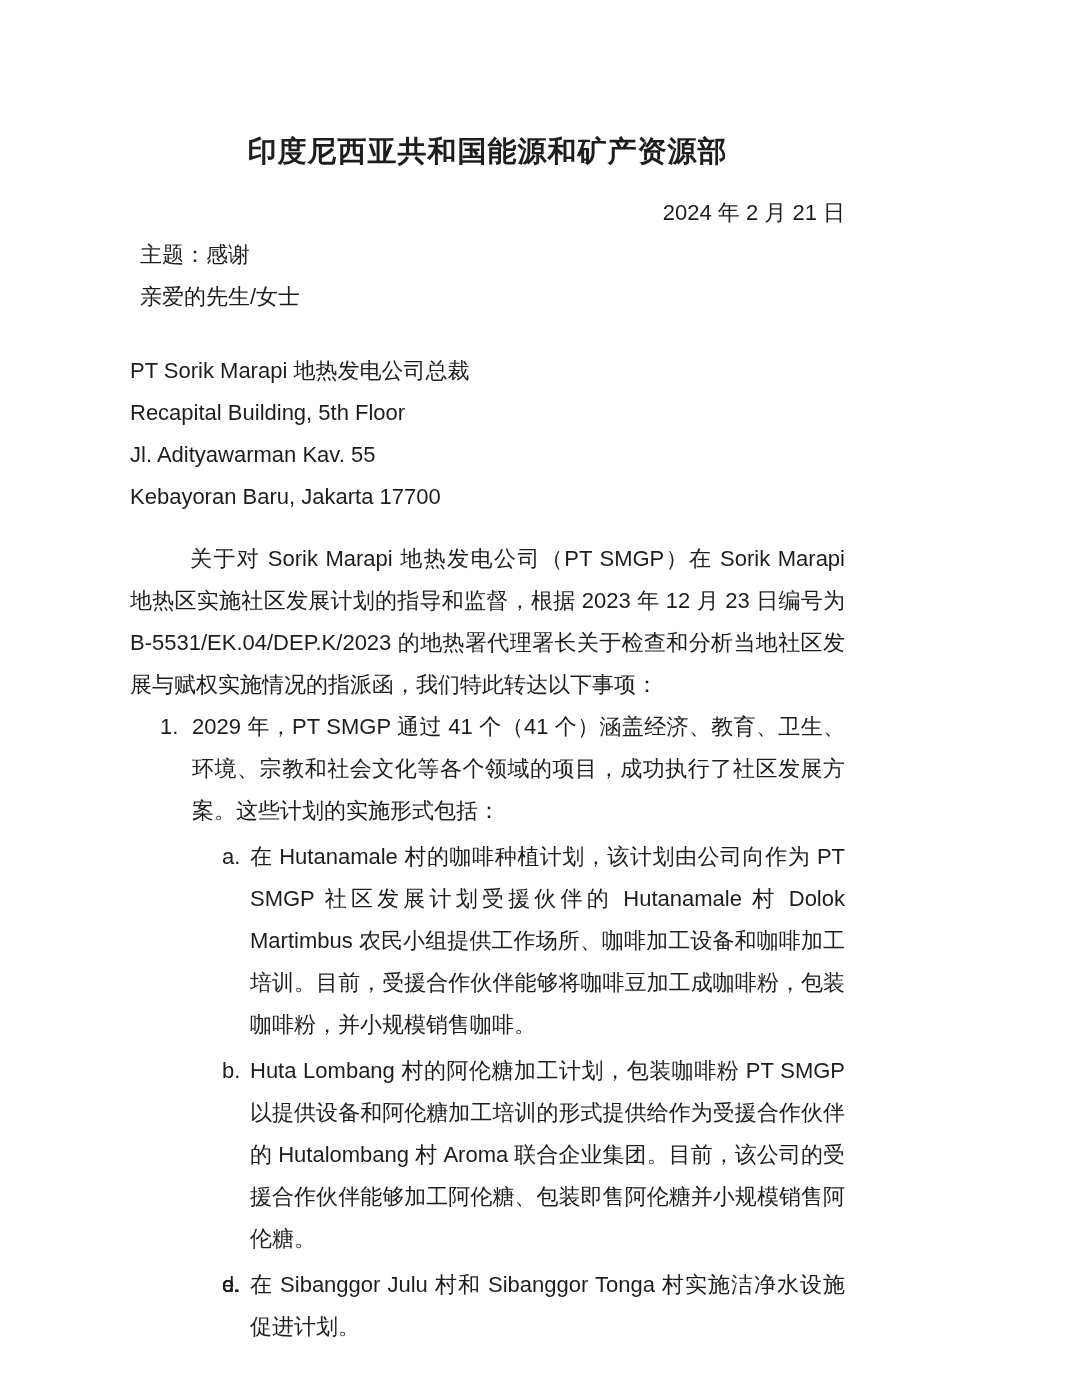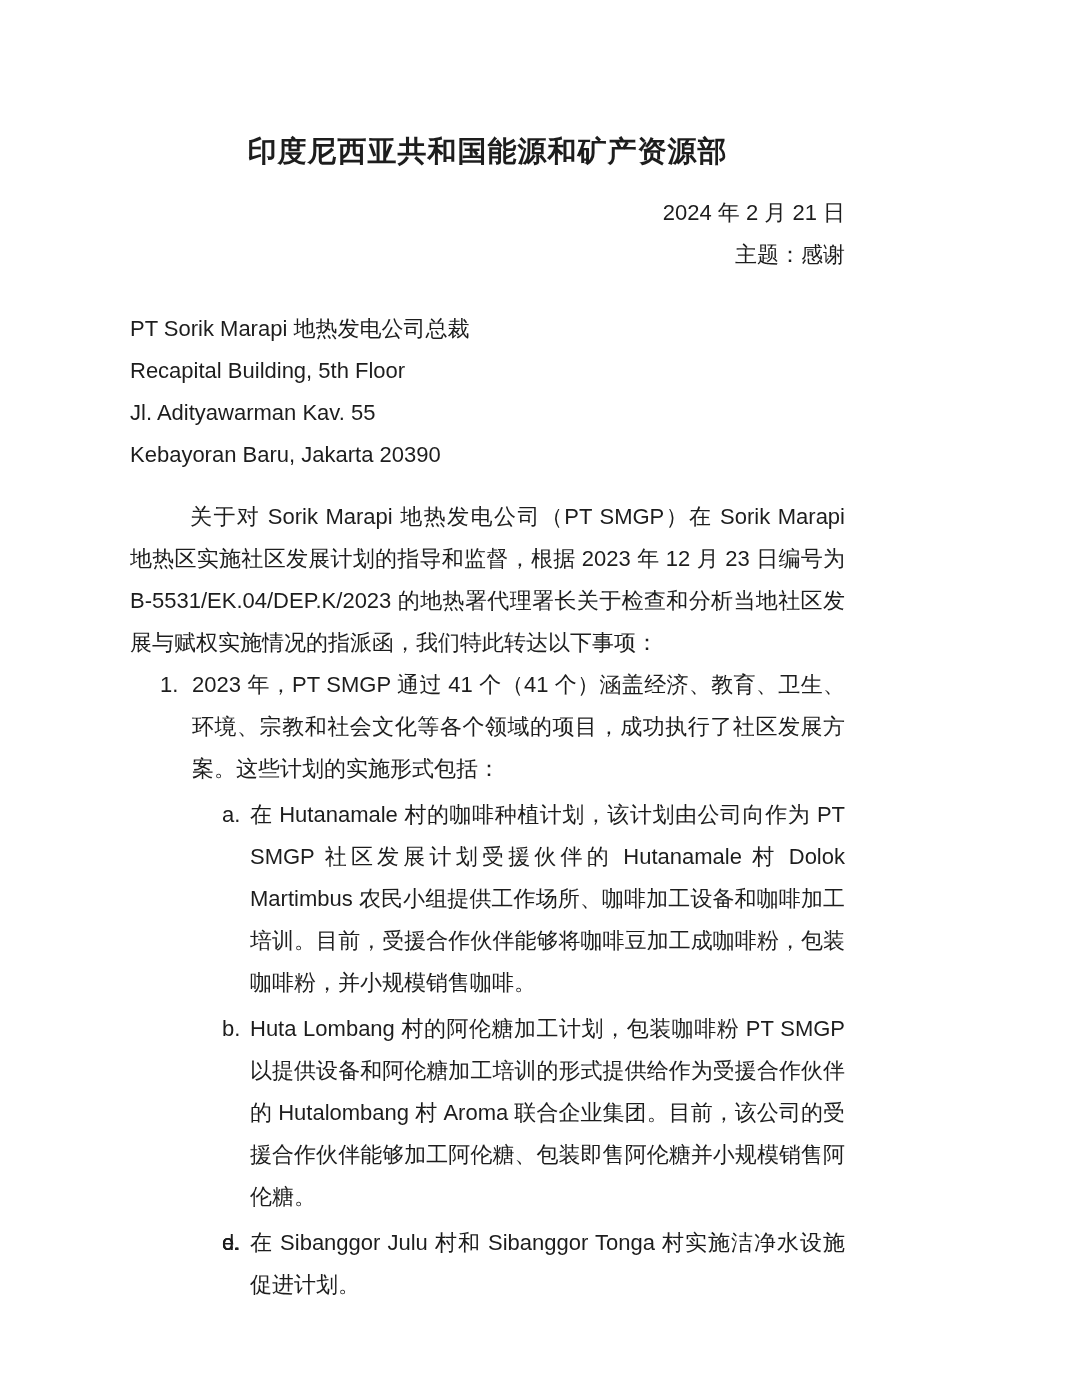--- a/index.html
+++ b/index.html
@@ -20,21 +20,21 @@
     text-align: center;
     font-size: 29px;
     font-weight: 700;
     line-height: 46px;
     letter-spacing: 1px;
   }
   .date-line {
     text-align: right;
     margin-top: 18px;
   }
-  .subject-line, .salutation-line { text-align: right; }
+  .subject-line, .salutation-line { text-align: left; margin-left: 10px; }
   .address-block { margin-top: 32px; }
   .intro-paragraph {
     margin-top: 20px;
     text-align: justify;
     text-indent: 60px;
   }
   .list-item-l1 { position: relative; }
   .list-item-l1 > .marker-l1 {
     position: absolute;
     left: 30px;
@@ -61,33 +61,34 @@
 <body>
 
 <div class="page">
 
   <div class="doc-title">印度尼西亚共和国能源和矿产资源部</div>
 
   <div class="date-line">2024 年 2 月 21 日</div>
 
   <div class="subject-line">主题：感谢</div>
 
+  <div class="salutation-line">亲爱的先生/女士</div>
 
   <div class="address-block">
     <div class="address-line">PT Sorik Marapi 地热发电公司总裁</div>
     <div class="address-line">Recapital Building, 5th Floor</div>
     <div class="address-line">Jl. Adityawarman Kav. 55</div>
-    <div class="address-line">Kebayoran Baru, Jakarta 20390</div>
+    <div class="address-line">Kebayoran Baru, Jakarta 17700</div>
   </div>
 
   <div class="intro-paragraph">关于对 Sorik Marapi 地热发电公司（PT SMGP）在 Sorik Marapi 地热区实施社区发展计划的指导和监督，根据 2023 年 12 月 23 日编号为 B-5531/EK.04/DEP.K/2023 的地热署代理署长关于检查和分析当地社区发展与赋权实施情况的指派函，我们特此转达以下事项：</div>
 
   <div class="list-item-l1">
     <span class="marker-l1">1.</span>
-    <div class="text-l1">2023 年，PT SMGP 通过 41 个（41 个）涵盖经济、教育、卫生、环境、宗教和社会文化等各个领域的项目，成功执行了社区发展方案。这些计划的实施形式包括：</div>
+    <div class="text-l1">2029 年，PT SMGP 通过 41 个（41 个）涵盖经济、教育、卫生、环境、宗教和社会文化等各个领域的项目，成功执行了社区发展方案。这些计划的实施形式包括：</div>
 
     <div class="list-item-l2">
       <span class="marker-l2">a.</span>
       <span class="text-l2">在 Hutanamale 村的咖啡种植计划，该计划由公司向作为 PT SMGP 社区发展计划受援伙伴的 Hutanamale 村 Dolok Martimbus 农民小组提供工作场所、咖啡加工设备和咖啡加工培训。目前，受援合作伙伴能够将咖啡豆加工成咖啡粉，包装咖啡粉，并小规模销售咖啡。</span>
     </div>
 
     <div class="list-item-l2">
       <span class="marker-l2">b.</span>
       <span class="text-l2">Huta Lombang 村的阿伦糖加工计划，包装咖啡粉 PT SMGP 以提供设备和阿伦糖加工培训的形式提供给作为受援合作伙伴的 Hutalombang 村 Aroma 联合企业集团。目前，该公司的受援合作伙伴能够加工阿伦糖、包装即售阿伦糖并小规模销售阿伦糖。</span>
     </div>

